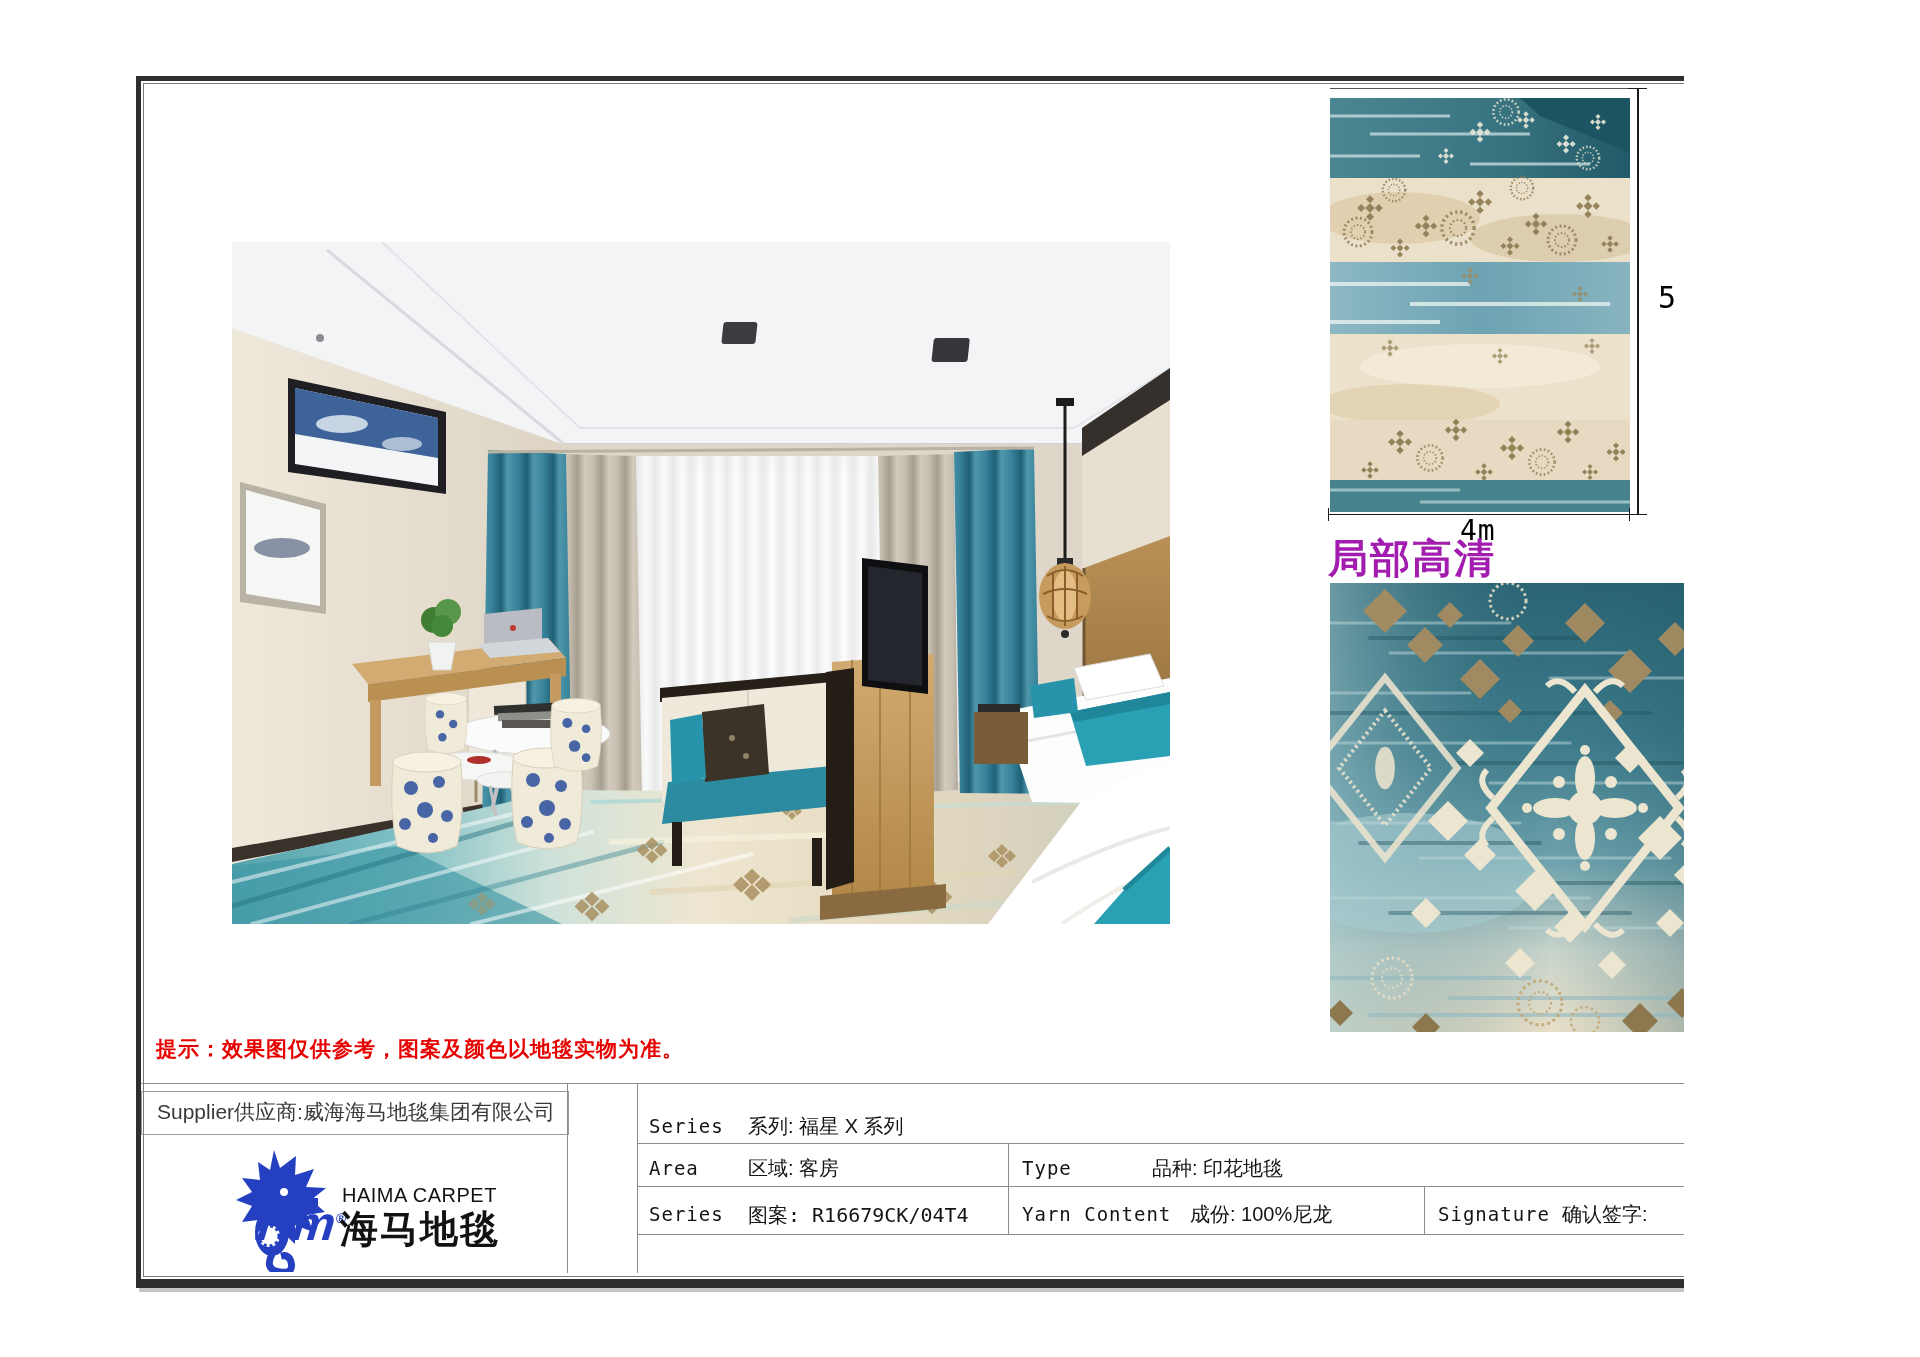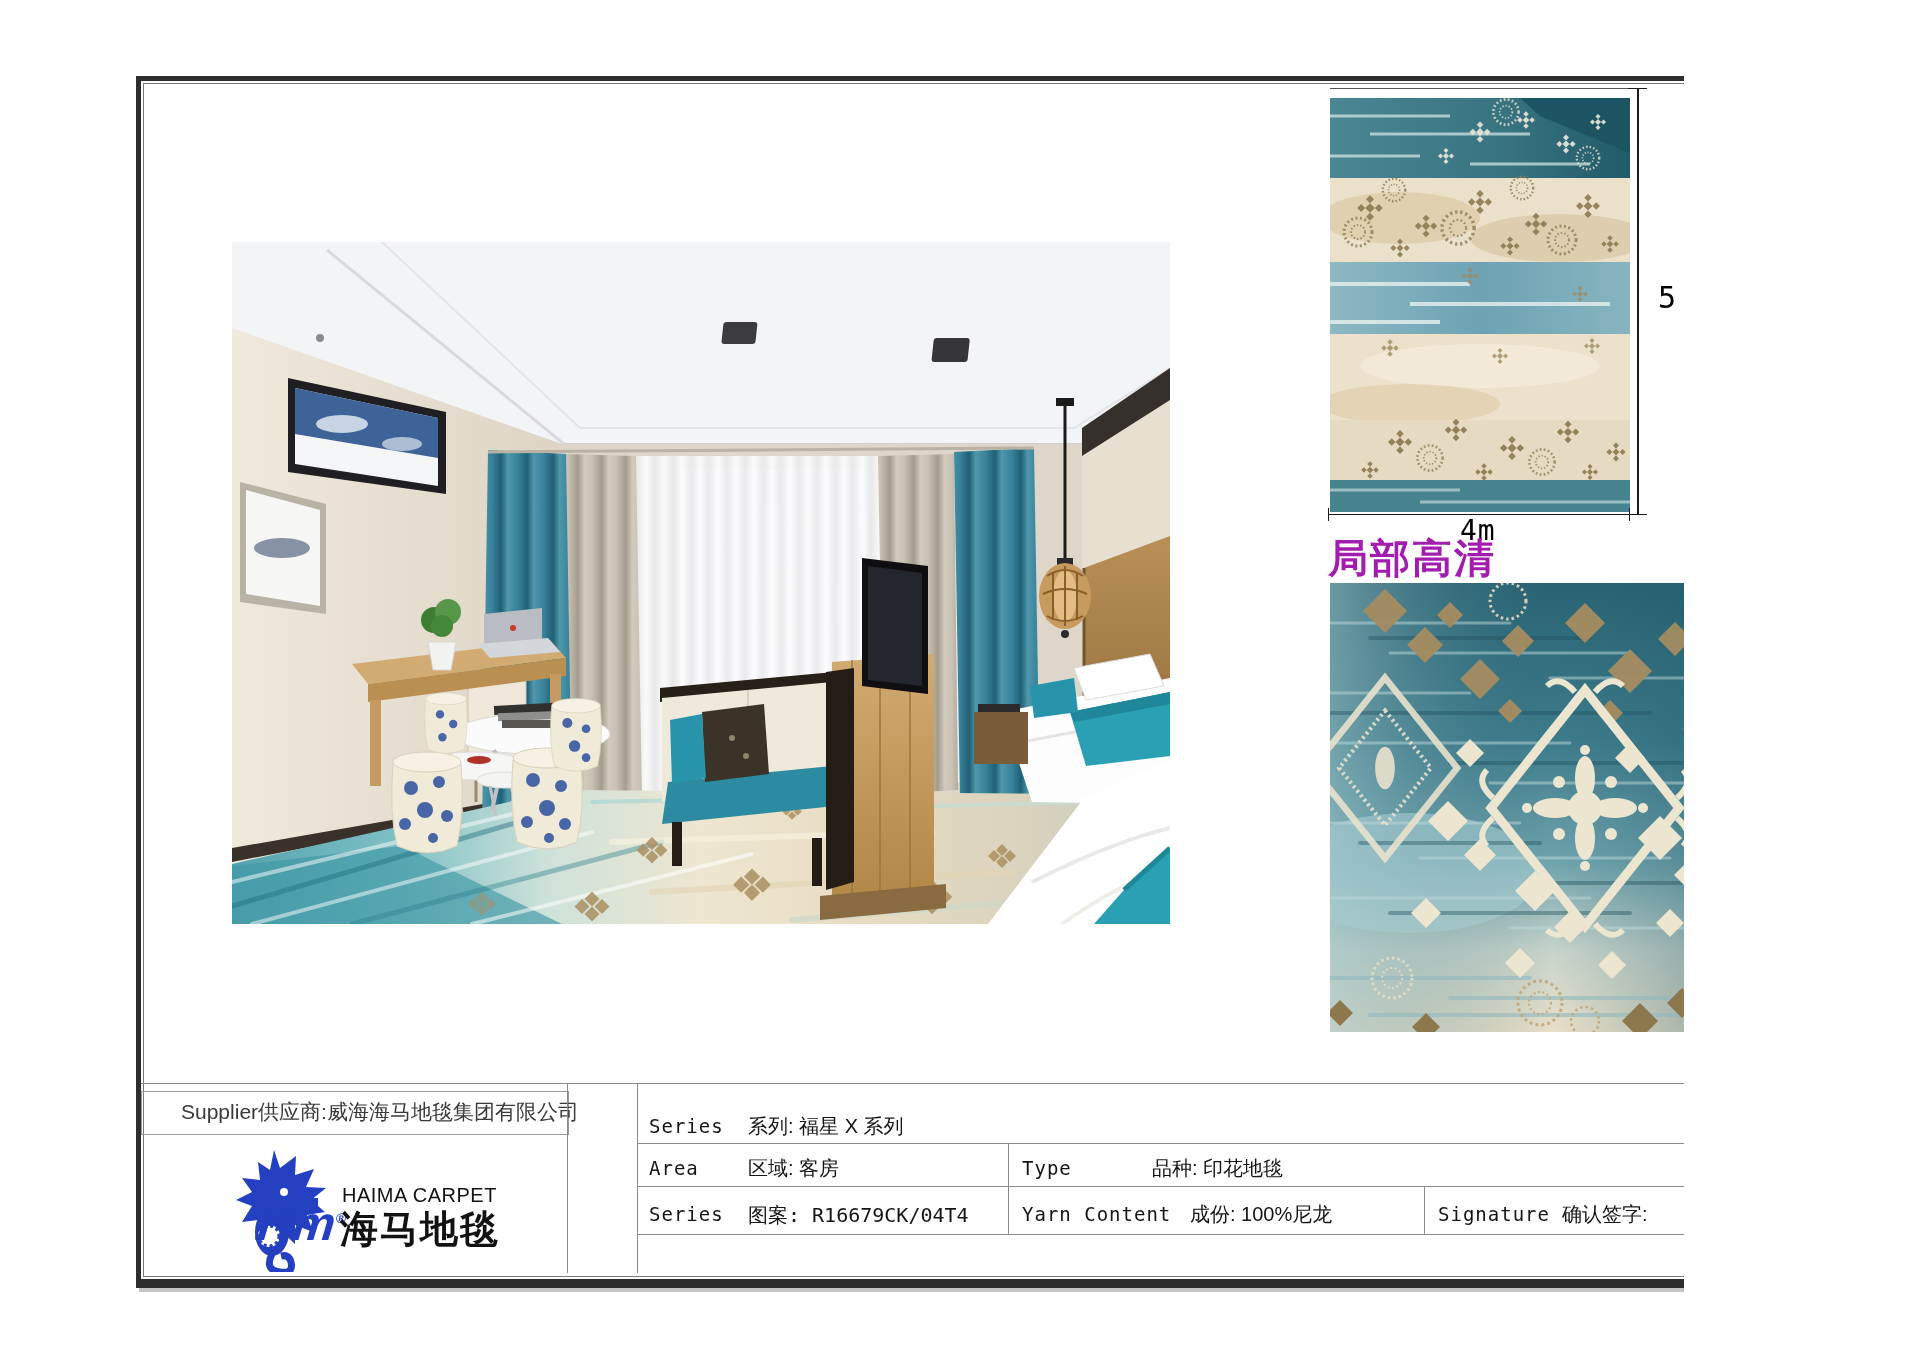--- a/index.html
+++ b/index.html
@@ -10,21 +10,21 @@
   .sheet{left:136px;top:76px;width:1700px;height:1198px;border:5px solid #2e2e2e;
          border-bottom-width:9px;box-shadow:3px 4px 0 #c6c6c6;background:#fff;}
   .sheet-inner{position:absolute;inset:2px;border:1px solid #7a7a7a;}
   .hline{background:#8c8c8c;height:1px;}
   .vline{background:#8c8c8c;width:1px;}
   .dimline{background:#1a1a1a;}
   .dim-label{font-size:30px;color:#000;letter-spacing:1px;}
   .detail-title{font-size:40px;font-weight:700;color:#a21caf;letter-spacing:2px;}
   .notice{font-size:21px;font-weight:700;color:#e60000;letter-spacing:1px;}
   .supplier-box{left:141px;top:1091px;width:426px;height:42px;border:1px solid #9a9a9a;}
-  .supplier-text{font-size:21px;color:#3a3a3a;line-height:40px;padding-left:15px;white-space:nowrap;margin-left:24px;}
+  .supplier-text{font-size:21px;color:#3a3a3a;line-height:40px;padding-left:15px;white-space:nowrap;}
   .cell-label{font-size:19px;color:#141414;letter-spacing:1px;}
   .cell-value{font-size:20px;color:#141414;}
   .brand-en{font-size:20px;font-weight:400;color:#121212;letter-spacing:.5px;}
   .brand-zh{font-size:38px;font-weight:700;color:#121212;letter-spacing:2px;}
   .monogram{font-size:48px;font-weight:800;font-style:italic;color:#2440c0;transform:skewX(-6deg);}
   .monogram sup{font-size:14px;font-style:normal;}
 </style>
 </head>
 <body>
 
@@ -481,20 +481,21 @@
     <g fill="#8b7348" opacity=".95">
       <use href="#dd" transform="translate(310,438) scale(18)"></use>
         <use href="#dd" transform="translate(352,420) scale(15)"></use>
       <use href="#dd" transform="translate(398,440) scale(17)"></use>
         <use href="#dd" transform="translate(432,412) scale(14)"></use>
       <use href="#dd" transform="translate(96,444) scale(14)"></use>
         <use href="#dd" transform="translate(10,430) scale(13)"></use>
     </g>
   </svg>
 
+  <div class="abs notice" style="left:156px;top:1035px">提示：效果图仅供参考，图案及颜色以地毯实物为准。</div>
 
   <div class="abs hline" style="left:141px;top:1083px;width:1695px"></div>
   <div class="abs supplier-box">
     <div class="supplier-text">Supplier供应商:威海海马地毯集团有限公司</div>
   </div>
   <div class="abs vline" style="left:567px;top:1083px;height:190px"></div>
   <div class="abs vline" style="left:637px;top:1083px;height:190px"></div>
   <div class="abs hline" style="left:637px;top:1143px;width:1199px"></div>
   <div class="abs hline" style="left:637px;top:1186px;width:1199px"></div>
   <div class="abs hline" style="left:637px;top:1234px;width:1199px"></div>

